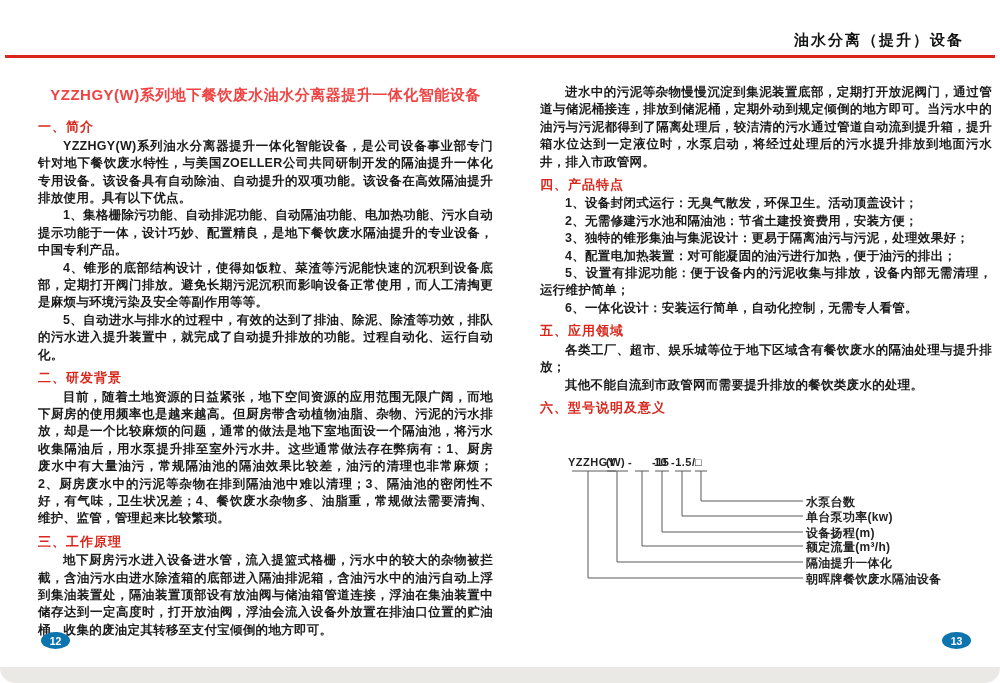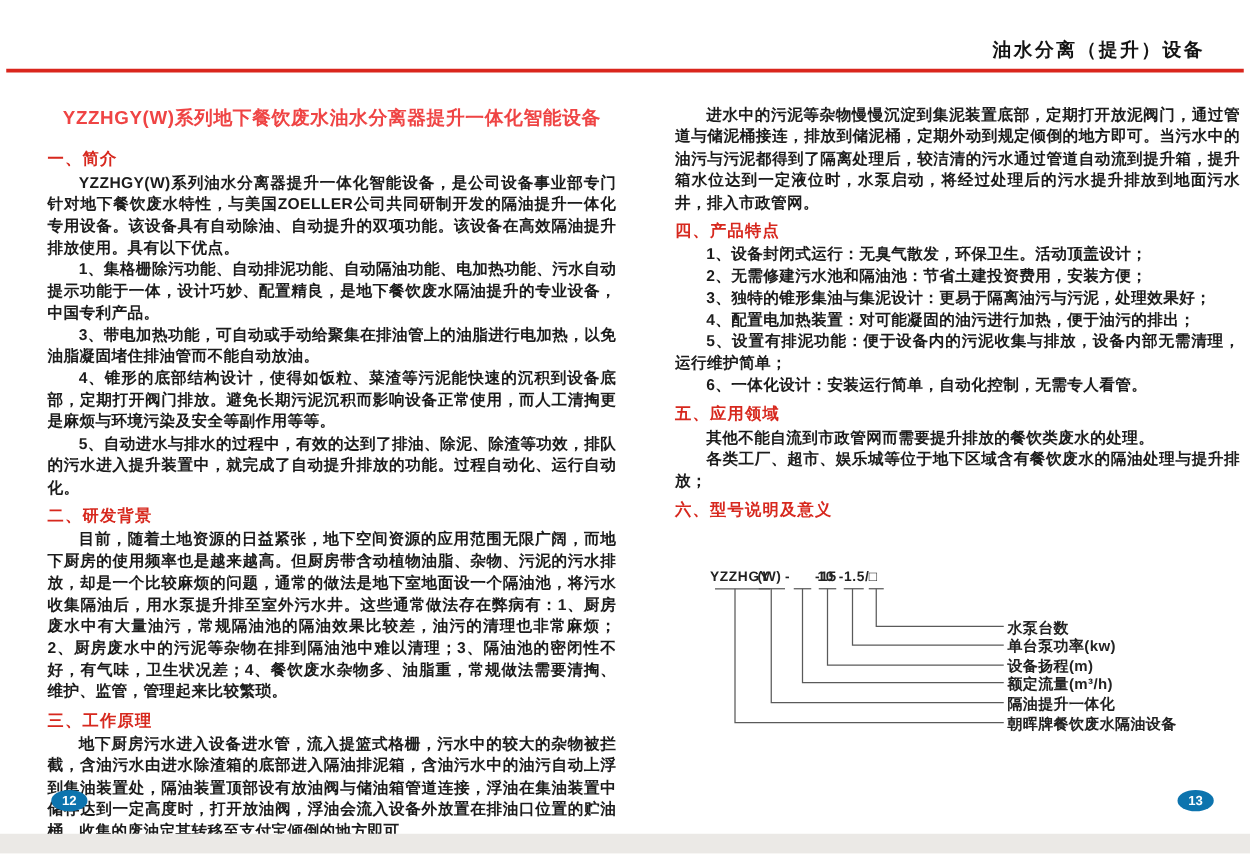--- a/index.html
+++ b/index.html
@@ -1,19 +1,19 @@
 <!DOCTYPE html>
 <html><head>
 <meta charset="utf-8">
 <style>
   html,body{margin:0;padding:0;background:#ffffff;}
   .page{
     position:relative;width:1000px;height:683px;background:#ffffff;
     font-family:"Liberation Sans","DejaVu Sans",sans-serif;
-    font-weight:700;color:#1c1c1c;overflow:hidden;
+    font-weight:700;color:#1c1c1c;overflow:hidden;border-radius:15px;
   }
   .hdr-title{
     position:absolute;top:31px;right:36px;
     font-size:15px;letter-spacing:2px;color:#141414;
   }
   .hdr-rule{
     position:absolute;top:55px;left:5px;right:5px;height:3px;background:#da261d;
   }
   .col{
     position:absolute;top:84px;font-size:12.5px;line-height:17.4px;
@@ -53,21 +53,20 @@
 
   <div class="hdr-title">油水分离（提升）设备</div>
   <div class="hdr-rule"></div>
 
   <div class="col col-left">
     <div class="doc-title">YZZHGY(W)系列地下餐饮废水油水分离器提升一体化智能设备</div>
 
     <div class="sec-h">一、简介</div>
     <p class="body">YZZHGY(W)系列油水分离器提升一体化智能设备，是公司设备事业部专门针对地下餐饮废水特性，与美国ZOELLER公司共同研制开发的隔油提升一体化专用设备。该设备具有自动除油、自动提升的双项功能。该设备在高效隔油提升排放使用。具有以下优点。</p>
     <p class="body">1、集格栅除污功能、自动排泥功能、自动隔油功能、电加热功能、污水自动提示功能于一体，设计巧妙、配置精良，是地下餐饮废水隔油提升的专业设备，中国专利产品。</p>
-    <p class="body">3、带电加热功能，可自动或手动给聚集在排油管上的油脂进行电加热，以免油脂凝固堵住排油管而不能自动放油。</p>
     <p class="body">4、锥形的底部结构设计，使得如饭粒、菜渣等污泥能快速的沉积到设备底部，定期打开阀门排放。避免长期污泥沉积而影响设备正常使用，而人工清掏更是麻烦与环境污染及安全等副作用等等。</p>
     <p class="body">5、自动进水与排水的过程中，有效的达到了排油、除泥、除渣等功效，排队的污水进入提升装置中，就完成了自动提升排放的功能。过程自动化、运行自动化。</p>
 
     <div class="sec-h">二、研发背景</div>
     <p class="body">目前，随着土地资源的日益紧张，地下空间资源的应用范围无限广阔，而地下厨房的使用频率也是越来越高。但厨房带含动植物油脂、杂物、污泥的污水排放，却是一个比较麻烦的问题，通常的做法是地下室地面设一个隔油池，将污水收集隔油后，用水泵提升排至室外污水井。这些通常做法存在弊病有：1、厨房废水中有大量油污，常规隔油池的隔油效果比较差，油污的清理也非常麻烦；2、厨房废水中的污泥等杂物在排到隔油池中难以清理；3、隔油池的密闭性不好，有气味，卫生状况差；4、餐饮废水杂物多、油脂重，常规做法需要清掏、维护、监管，管理起来比较繁琐。</p>
 
     <div class="sec-h">三、工作原理</div>
     <p class="body">地下厨房污水进入设备进水管，流入提篮式格栅，污水中的较大的杂物被拦截，含油污水由进水除渣箱的底部进入隔油排泥箱，含油污水中的油污自动上浮到集油装置处，隔油装置顶部设有放油阀与储油箱管道连接，浮油在集油装置中储存达到一定高度时，打开放油阀，浮油会流入设备外放置在排油口位置的贮油桶，收集的废油定其转移至支付宝倾倒的地方即可。</p>
   </div>
 
@@ -76,22 +75,22 @@
 
     <div class="sec-h">四、产品特点</div>
     <p class="body">1、设备封闭式运行：无臭气散发，环保卫生。活动顶盖设计；</p>
     <p class="body">2、无需修建污水池和隔油池：节省土建投资费用，安装方便；</p>
     <p class="body">3、独特的锥形集油与集泥设计：更易于隔离油污与污泥，处理效果好；</p>
     <p class="body">4、配置电加热装置：对可能凝固的油污进行加热，便于油污的排出；</p>
     <p class="body">5、设置有排泥功能：便于设备内的污泥收集与排放，设备内部无需清理，运行维护简单；</p>
     <p class="body">6、一体化设计：安装运行简单，自动化控制，无需专人看管。</p>
 
     <div class="sec-h">五、应用领域</div>
+    <p class="body">各类工厂、超市、娱乐城等位于地下区域含有餐饮废水的隔油处理与提升排放；</p>
     <p class="body">其他不能自流到市政管网而需要提升排放的餐饮类废水的处理。</p>
-    <p class="body">各类工厂、超市、娱乐城等位于地下区域含有餐饮废水的隔油处理与提升排放；</p>
 
     <div class="sec-h">六、型号说明及意义</div>
 
     <div class="diagram">
       <svg class="dlines" width="452" height="172" viewBox="0 0 452 172">
         <g stroke="#5a5a5a" stroke-width="1" fill="none">
 
           <path d="M32 47 H76"></path>
             <path d="M67 47 H88"></path>
             <path d="M95 47 H109"></path>

